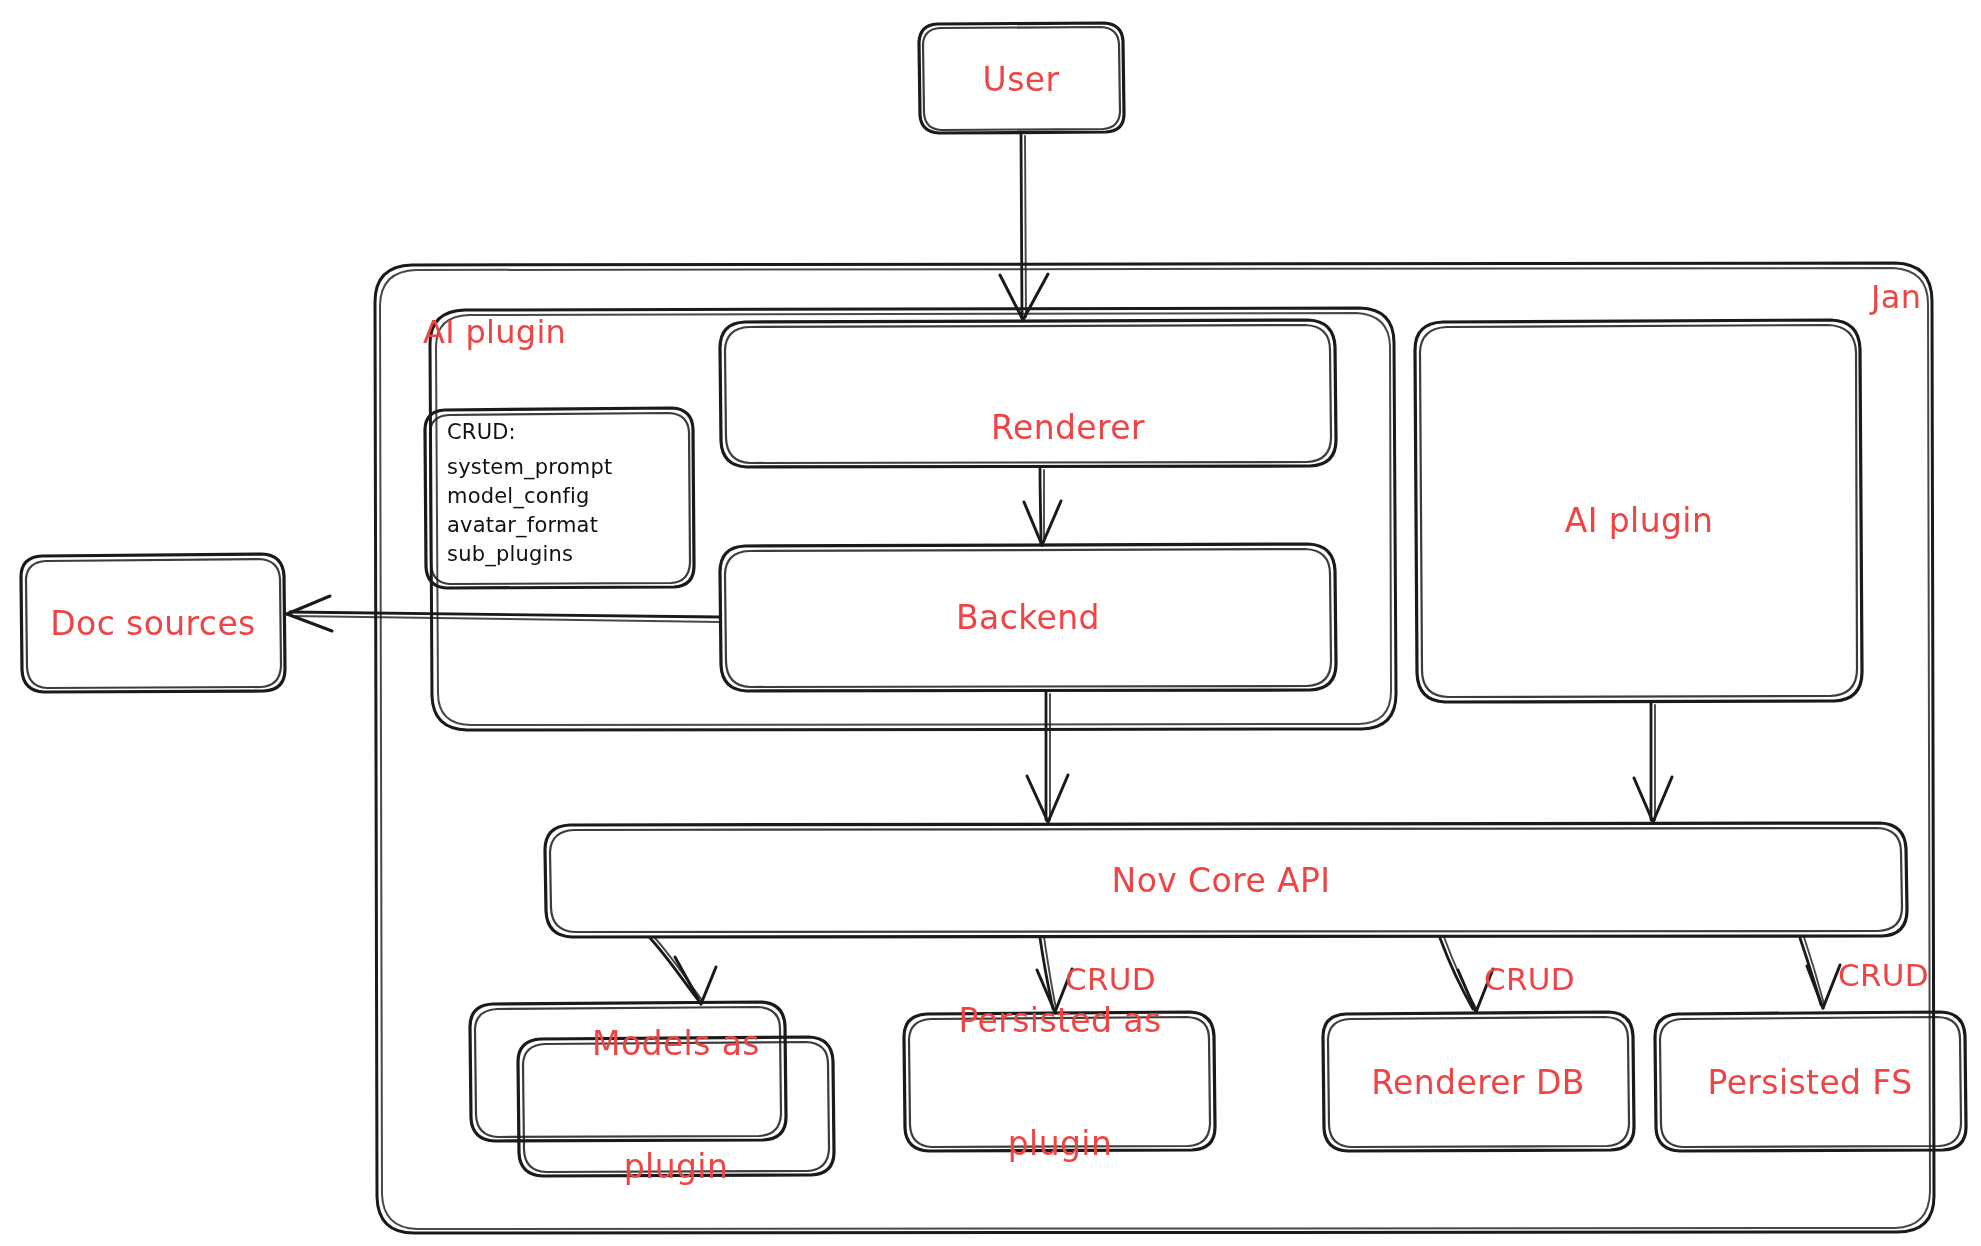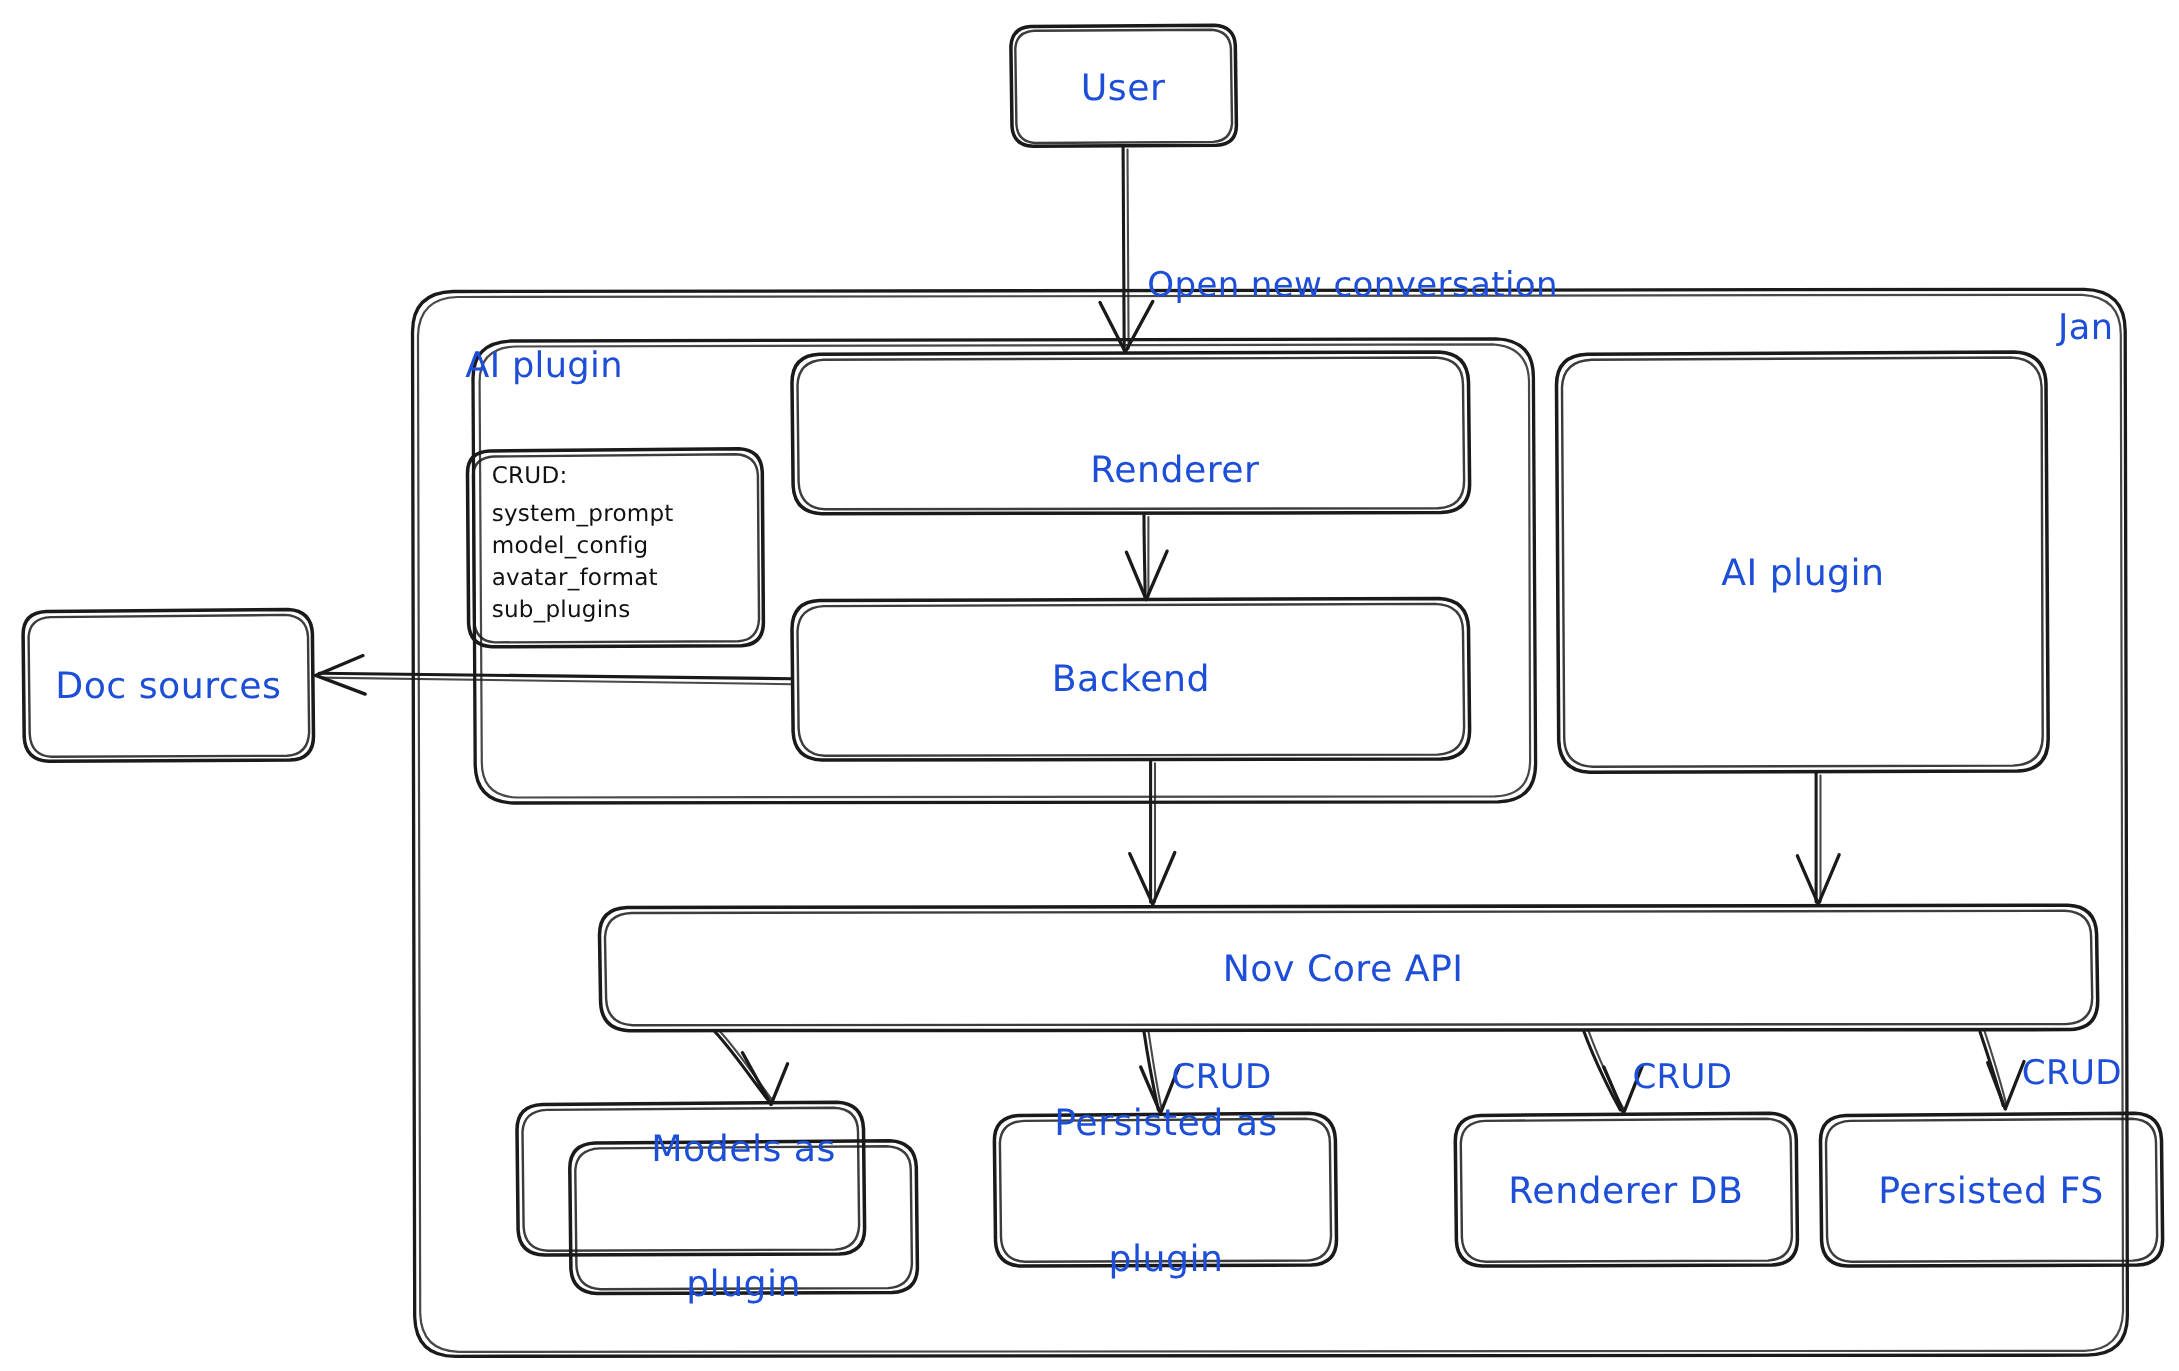--- a/index.html
+++ b/index.html
@@ -35,21 +35,21 @@
   .box-shape { stroke-width: 3.2; }
   .box-shape-2 { stroke-width: 2.2; opacity: 0.85; }
   .container-shape { stroke-width: 3.0; }
   .container-shape-2 { stroke-width: 2.0; opacity: 0.8; }
   .connector { stroke-width: 2.8; }
   .connector-2 { stroke-width: 1.9; opacity: 0.8; }
   .arrow-head { stroke-width: 3.0; }
 
   .node-label, .edge-label, .container-label, .yaml-line {
     position: absolute;
-    color: #1d4ed8;
+    color: #ef4444;
     font-family: "DejaVu Sans", sans-serif;
     white-space: pre;
     pointer-events: none;
   }
   .node-label {
     font-size: 33px;
     text-align: center;
     transform: translate(-50%, -50%);
     letter-spacing: 0.4px;
   }
@@ -246,21 +246,20 @@
   <div class="yaml-box-text" style="left:447px; top:418px;">
     <div>CRUD:</div>
     <div style="height:6px;"></div>
     <div>system_prompt</div>
     <div>model_config</div>
     <div>avatar_format</div>
     <div>sub_plugins</div>
   </div>
 
   <div class="edge-label" style="left:1043px; top:157px;">
-    <div>Open new conversation</div>
   </div>
 
 
   <div class="edge-label" style="left:1065px; top:959px;">CRUD</div>
 
   <div class="edge-label" style="left:1484px; top:959px;">CRUD</div>
 
   <div class="edge-label" style="left:1838px; top:955px;">CRUD</div>
 
 </div>

